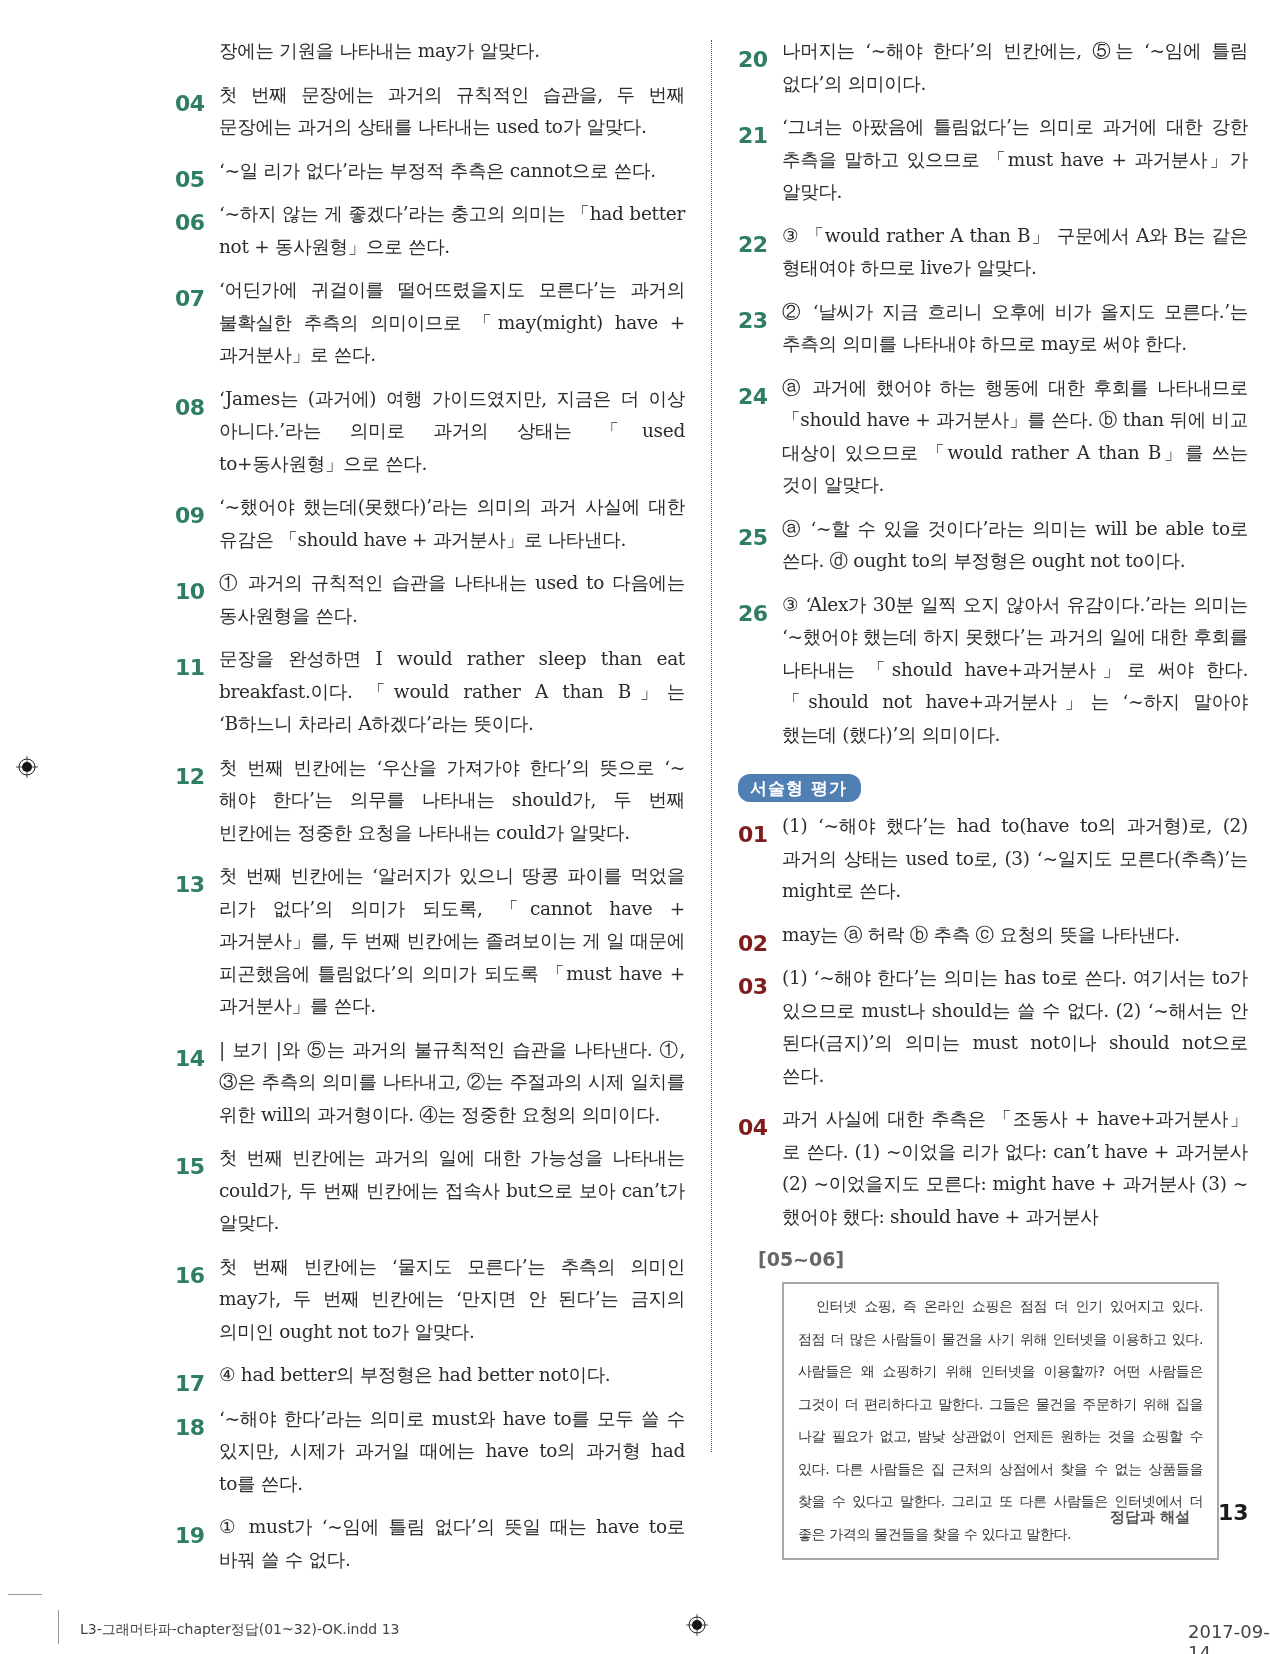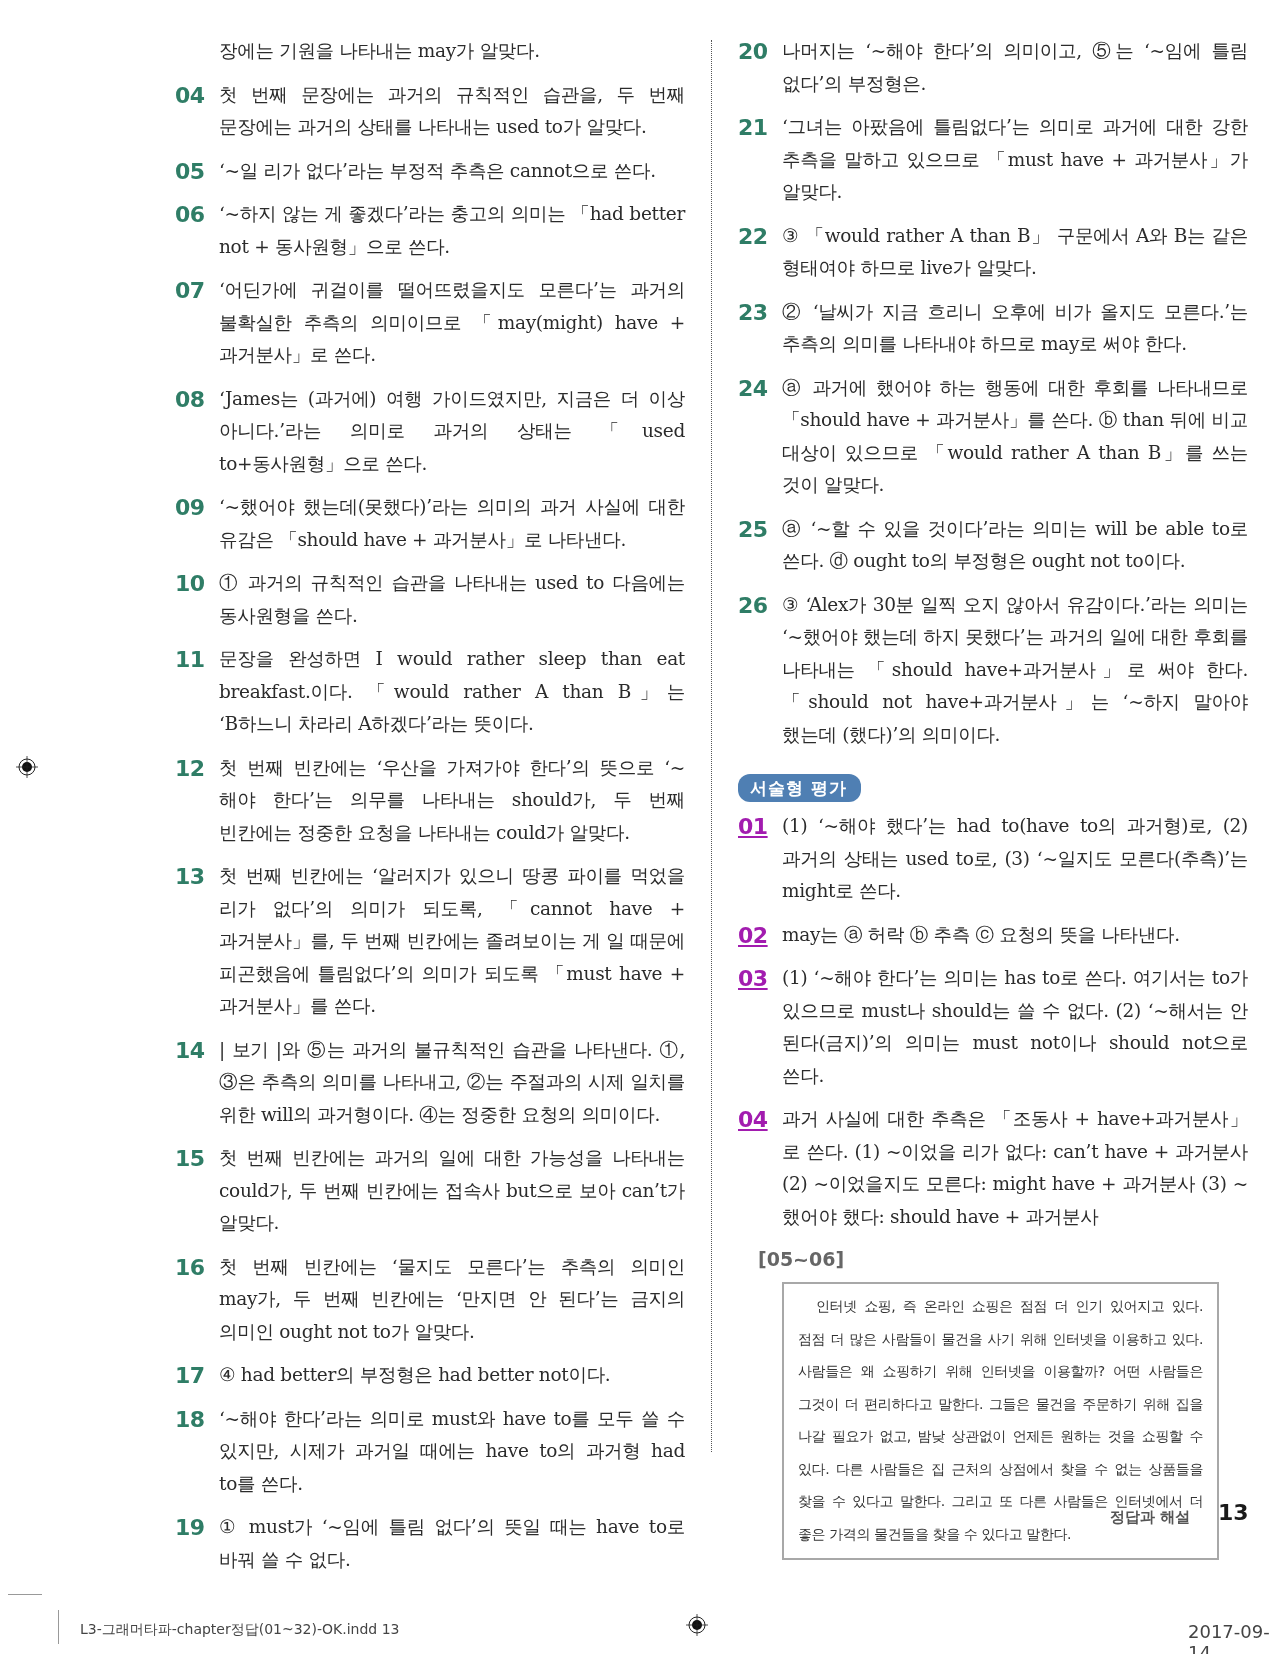--- a/index.html
+++ b/index.html
@@ -6,27 +6,27 @@
   body {
     width: 1270px; height: 1654px; position: relative; overflow: hidden;
     background: #ffffff; color: #2b2b2b;
     font-family: "DejaVu Serif", "Liberation Serif", serif;
   }
   .col { position: absolute; }
   .col-left { left: 175px; top: 35px; width: 510px; }
   .col-right { left: 738px; top: 35px; width: 510px; }
   .item { position: relative; padding-left: 44px; margin-bottom: 11px; }
   .num {
-    position: absolute; left: 0; top: 1px;
+    position: absolute; left: 0; top: 9px;
     font-family: "DejaVu Sans", "Liberation Sans", sans-serif;
     font-weight: bold; font-size: 22px; letter-spacing: -0.5px;
     line-height: 32px;
   }
   .num.green { color: #2f7d66; }
-  .num.blue { color: #a21caf; text-decoration: underline; }
+  .num.blue { color: #7f1d1d; }
   .txt {
     font-size: 18.5px; line-height: 32.5px; text-align: justify;
     letter-spacing: -0.3px; word-break: keep-all;
   }
   .cont { padding-left: 44px; margin-bottom: 11px; }
   .divider {
     position: absolute; left: 711px; top: 40px; height: 1412px;
     border-left: 1.5px dotted #555;
   }
   .badge {
@@ -140,21 +140,21 @@
       <span class="num green">19</span>
       <div class="txt">① must가 ‘~임에 틀림 없다’의 뜻일 때는 have to로 바꿔 쓸 수 없다.</div>
     </div>
 </div>
 
 <div class="divider"></div>
 
 <div class="col col-right">
   <div class="item">
       <span class="num green">20</span>
-      <div class="txt">나머지는 ‘~해야 한다’의 의미이고, ⑤는 ‘~임에 틀림 없다’의 부정형은.</div>
+      <div class="txt">나머지는 ‘~해야 한다’의 빈칸에는, ⑤는 ‘~임에 틀림 없다’의 의미이다.</div>
     </div>
   <div class="item">
       <span class="num green">21</span>
       <div class="txt">‘그녀는 아팠음에 틀림없다’는 의미로 과거에 대한 강한 추측을 말하고 있으므로 「must have + 과거분사」가 알맞다.</div>
     </div>
   <div class="item">
       <span class="num green">22</span>
       <div class="txt">③ 「would rather A than B」 구문에서 A와 B는 같은 형태여야 하므로 live가 알맞다.</div>
     </div>
   <div class="item">

